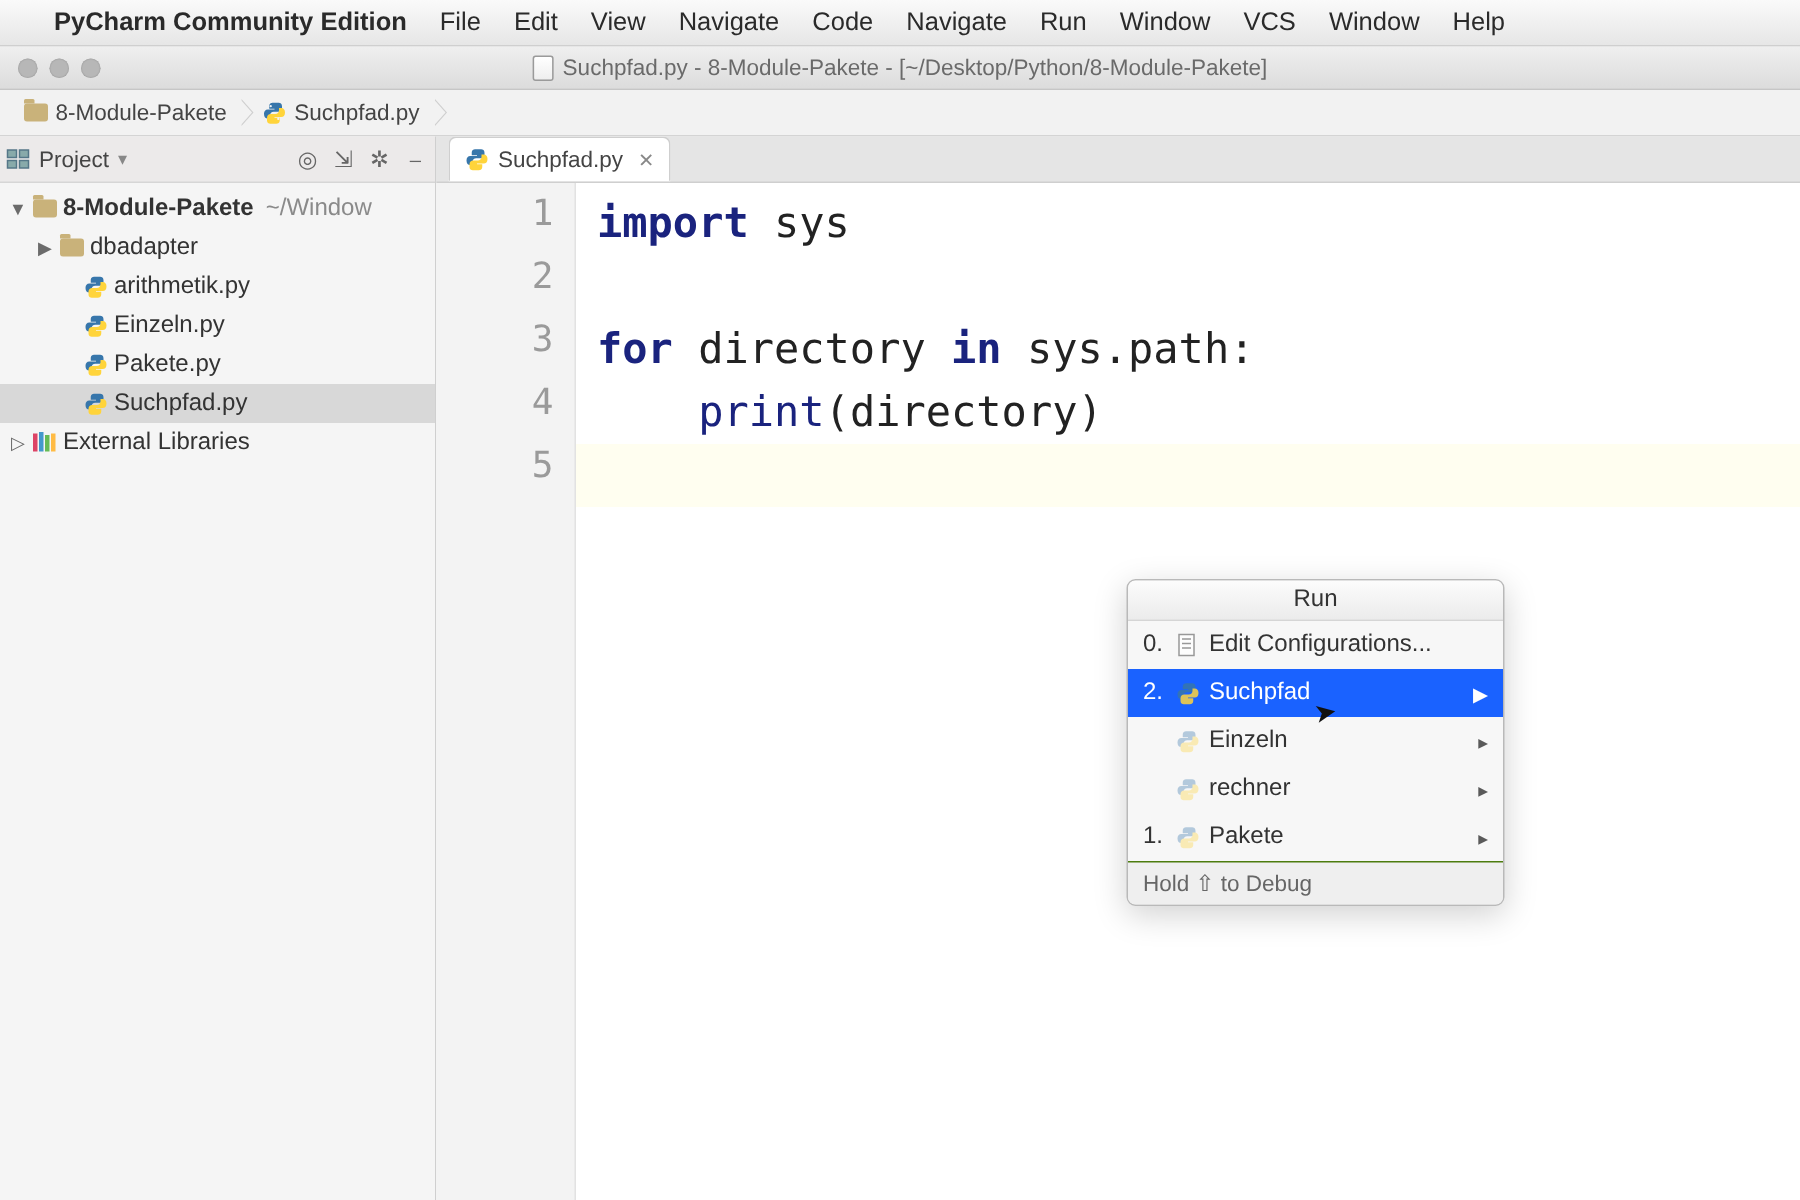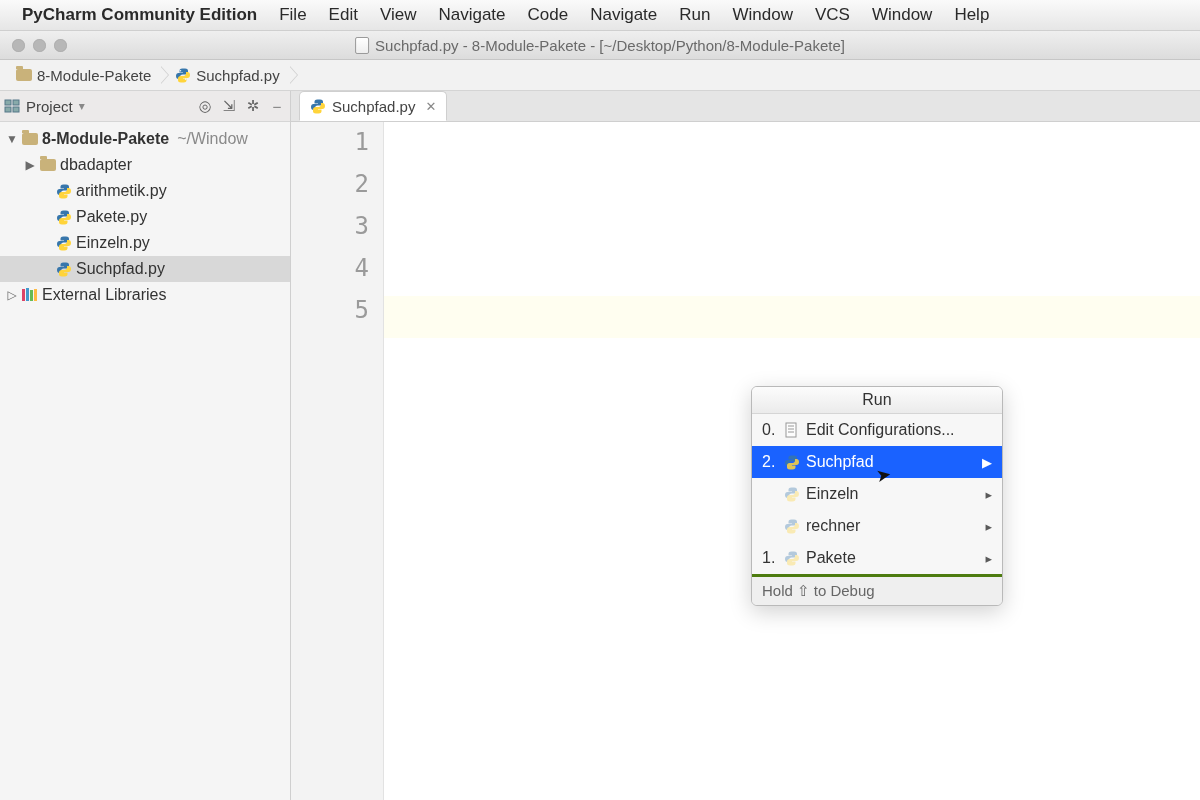--- a/index.html
+++ b/index.html
@@ -15,21 +15,21 @@
     user-select: none;
   }
 
   
   .mac-menubar {
     height: 30px;
     background: linear-gradient(#fafafa, #e6e6e6);
     border-bottom: 1px solid #cfcfcf;
     display: flex;
     align-items: center;
-    padding: 0 0;
+    padding: 0 14px;
     gap: 22px;
     font-size: 17px;
     font-weight: 500;
     color: #2a2a2a;
   }
   .mac-menubar .apple { font-size: 20px; line-height: 1; }
   .mac-menubar .app-name { font-weight: 700; }
   .mac-menubar span { white-space: nowrap; }
 
   
@@ -289,21 +289,21 @@
     right:10px;
     font-size:13px;
     opacity:.8;
   }
   .rp-item.sel .arrow{ color:#fff; opacity:1;}
   .rp-item .num{ width:16px; }
   .rp-item .pico{ width:16px; height:16px; opacity:.85; }
   .rp-hint{
     padding: 5px 10px;
     color:#666;
-    border-top:3px solid #4d7c0f;
+    border-top:1px solid #4d7c0f;
     background:#efefef;
     font-size:15px;
   }
   .cursor-img{
     position:absolute;
     left:876px; top:464px;
     z-index:30;
     font-size:18px;
     color:#111;
     transform: rotate(-10deg);
@@ -403,30 +403,30 @@
           </span>
         <span>arithmetik.py</span>
       </div>
       <div class="tree-row indent2">
         <span class="pyfile-icon">
             <svg class="pysvg" viewBox="0 0 32 32">
               <path class="b" d="M15 3c-5 0-6 2-6 5v3h7v1H7c-3 0-5 2-5 6s2 6 5 6h3v-4c0-3 2-5 5-5h6c3 0 5-2 5-5V8c0-3-1-5-6-5h-5z"></path>
               <path class="y" d="M22 9v4c0 3-2 5-5 5h-6c-3 0-5 2-5 5v3c0 3 1 5 6 5h5c5 0 6-2 6-5v-3h-7v-1h9c3 0 5-2 5-6s-2-6-5-6h-3z"></path>
             </svg>
           </span>
-        <span>Pakete.py</span>
+        <span>Einzeln.py</span>
       </div>
       <div class="tree-row indent2">
         <span class="pyfile-icon">
             <svg class="pysvg" viewBox="0 0 32 32">
               <path class="b" d="M15 3c-5 0-6 2-6 5v3h7v1H7c-3 0-5 2-5 6s2 6 5 6h3v-4c0-3 2-5 5-5h6c3 0 5-2 5-5V8c0-3-1-5-6-5h-5z"></path>
               <path class="y" d="M22 9v4c0 3-2 5-5 5h-6c-3 0-5 2-5 5v3c0 3 1 5 6 5h5c5 0 6-2 6-5v-3h-7v-1h9c3 0 5-2 5-6s-2-6-5-6h-3z"></path>
             </svg>
           </span>
-        <span>Einzeln.py</span>
+        <span>Pakete.py</span>
       </div>
       <div class="tree-row indent2 sel">
         <span class="pyfile-icon">
             <svg class="pysvg" viewBox="0 0 32 32">
               <path class="b" d="M15 3c-5 0-6 2-6 5v3h7v1H7c-3 0-5 2-5 6s2 6 5 6h3v-4c0-3 2-5 5-5h6c3 0 5-2 5-5V8c0-3-1-5-6-5h-5z"></path>
               <path class="y" d="M22 9v4c0 3-2 5-5 5h-6c-3 0-5 2-5 5v3c0 3 1 5 6 5h5c5 0 6-2 6-5v-3h-7v-1h9c3 0 5-2 5-6s-2-6-5-6h-3z"></path>
             </svg>
           </span>
         <span>Suchpfad.py</span>
       </div>
@@ -462,20 +462,25 @@
     <div class="editor-body">
       <div class="gutter">
         <div>1</div>
         <div>2</div>
         <div>3</div>
         <div>4</div>
         <div>5</div>
       </div>
       <div class="code">
         <div class="cl5"></div>
+<pre><span class="kw">import</span><span> sys</span>
+
+<span class="kw">for</span><span> directory </span><span class="kw">in</span><span> sys.path:</span>
+<span>    </span><span class="bi">print</span><span>(directory)</span>
+</pre>
       </div>
     </div>
   </div>
 </div>
 
 <div class="run-popup">
   <div class="rp-title">Run</div>
 
   <div class="rp-item">
     <span class="num">0.</span>

